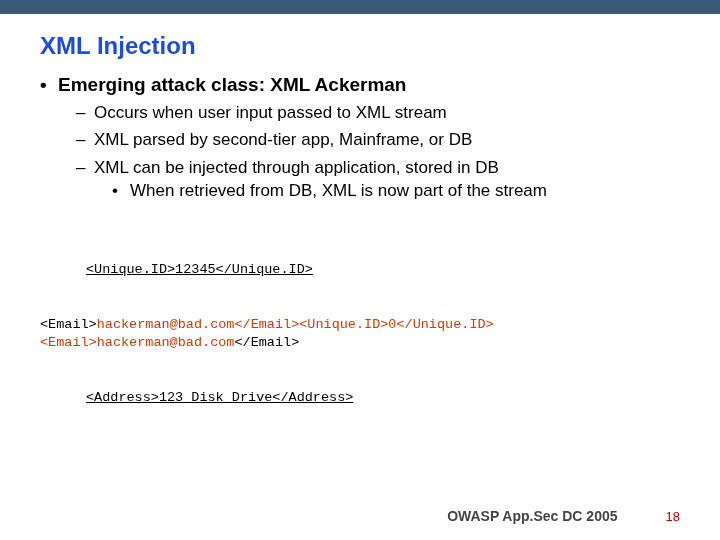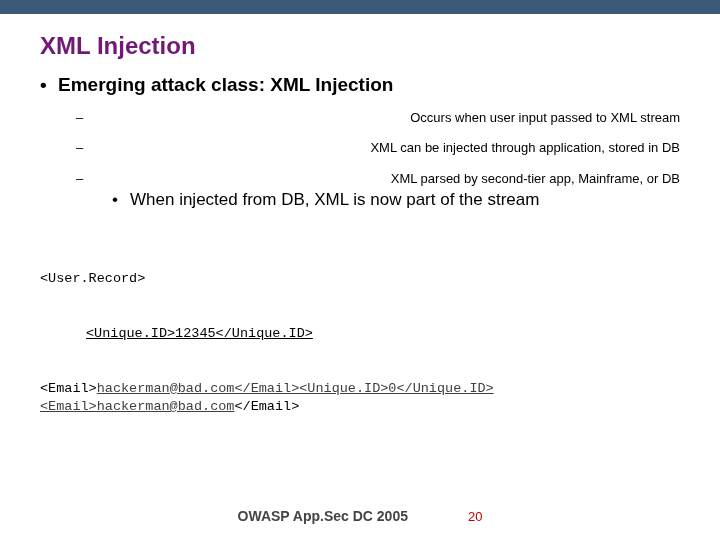--- a/index.html
+++ b/index.html
@@ -17,42 +17,41 @@
     height: 14px;
     background: #3b5a7a;
   }
   .content {
     padding: 10px 40px 0 40px;
   }
   h1.title {
     font-size: 24px;
     font-weight: bold;
     margin: 8px 0 14px 0;
-    color: #701a75;
+    color: #1d4ed8;
   }
   .lvl1 {
     font-size: 19px;
     font-weight: bold;
     margin: 0 0 6px 0;
     padding-left: 18px;
     position: relative;
   }
   .lvl1::before {
     content: "•";
     position: absolute;
     left: 0;
     top: 0;
   }
   .lvl2 {
-    font-size: 13px;
-    margin: 14px 0 2px 0;
+    font-size: 17px;
+    margin: 6px 0 2px 0;
     padding-left: 54px;
     position: relative;
     line-height: 1.25;
-    text-align: right;
   }
   .lvl2::before {
     content: "–";
     position: absolute;
     left: 36px;
     top: 0;
   }
   .lvl3 {
     font-size: 17px;
     margin: 2px 0 2px 0;
@@ -68,63 +67,63 @@
   }
   .codeblock {
     font-family: "Courier New", Courier, monospace;
     font-size: 13.5px;
     line-height: 1.35;
     margin-top: 24px;
     white-space: pre-wrap;
     word-break: break-word;
   }
   .indent1 { padding-left: 46px; text-decoration: underline; }
-  .red { color: #404040; text-decoration: underline; }
+  .red { color: #c2410c; }
   .footer {
     position: absolute;
     bottom: 16px;
     right: 40px;
     left: 40px;
     display: flex;
-    justify-content: center;
+    justify-content: flex-end;
     align-items: baseline;
-    gap: 60px;
+    gap: 48px;
     font-size: 14px;
   }
   .footer .brand {
     font-weight: bold;
     color: #444;
   }
   .footer .pagenum {
     color: #c00000;
     font-size: 13px;
   }
 </style>
 </head>
 <body>
 
 <div class="topbar"></div>
 
 <div class="content">
 
   <h1 class="title">XML Injection</h1>
 
-  <div class="lvl1">Emerging attack class: XML Injection</div>
+  <div class="lvl1">Emerging attack class: XML Ackerman</div>
   <div class="lvl2">Occurs when user input passed to XML stream</div>
+  <div class="lvl2">XML parsed by second-tier app, Mainframe, or DB</div>
   <div class="lvl2">XML can be injected through application, stored in DB</div>
-  <div class="lvl2">XML parsed by second-tier app, Mainframe, or DB</div>
-  <div class="lvl3">When injected from DB, XML is now part of the stream</div>
+  <div class="lvl3">When retrieved from DB, XML is now part of the stream</div>
 
   <div class="codeblock">
-    <div>&lt;User.Record&gt;</div>
     <div class="indent1">&lt;Unique.ID&gt;12345&lt;/Unique.ID&gt;</div>
     <div><span>&lt;Email&gt;</span><span class="red">hackerman@bad.com&lt;/Email&gt;&lt;Unique.ID&gt;0&lt;/Unique.ID&gt;&lt;Email&gt;hackerman@bad.com</span><span>&lt;/Email&gt;</span></div>
+    <div class="indent1">&lt;Address&gt;123 Disk Drive&lt;/Address&gt;</div>
     
     
     
   </div>
 
 </div>
 
 <div class="footer">
   <span class="brand">OWASP App.Sec DC 2005</span>
-  <span class="pagenum">20</span>
+  <span class="pagenum">18</span>
 </div>
 
 </body></html>

